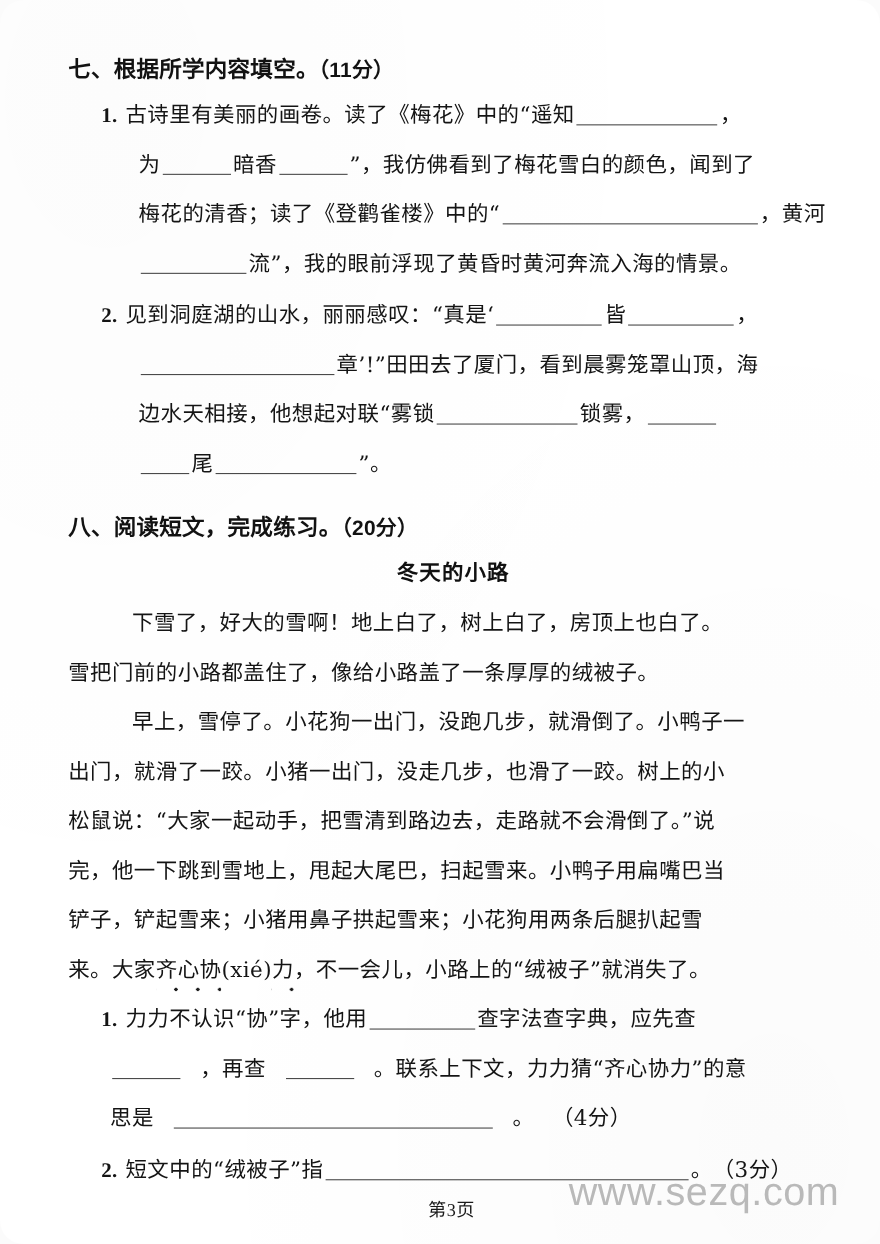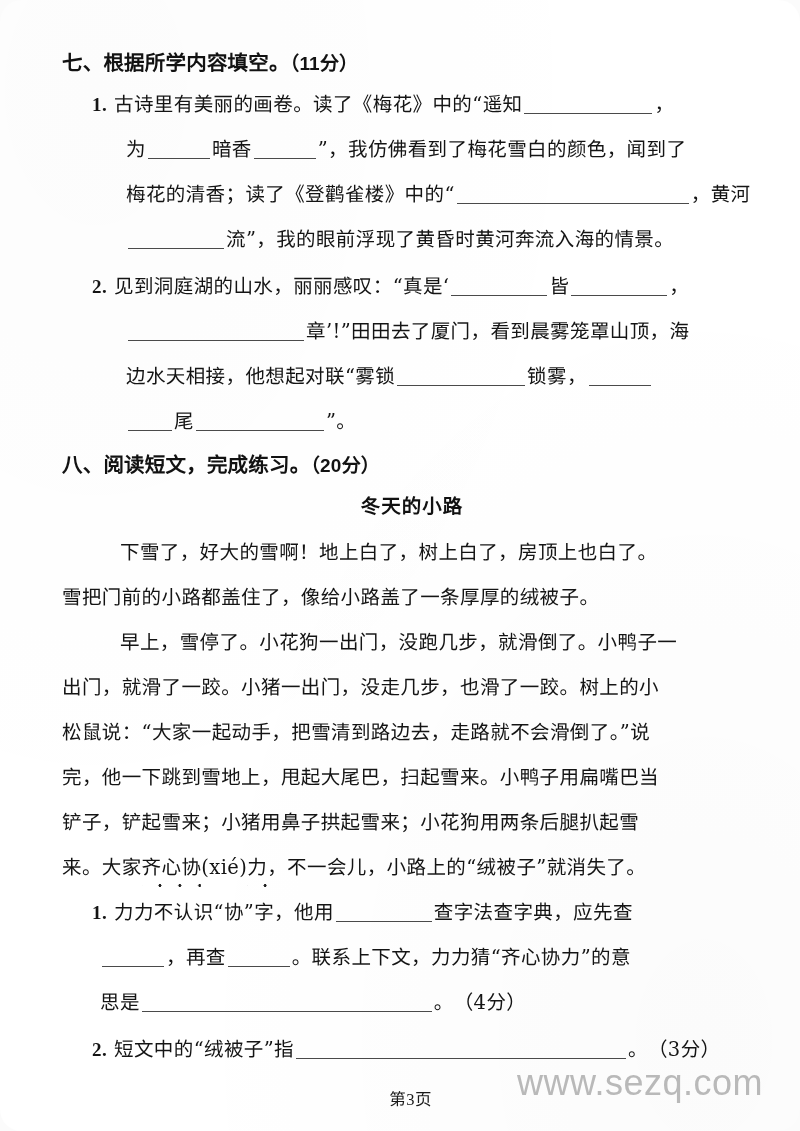--- a/index.html
+++ b/index.html
@@ -58,21 +58,21 @@
     font-family: "DejaVu Serif", "Liberation Serif", serif;
     font-size: 19.5px;
     line-height: 45px;
     height: 45px;
     color: #141414;
     white-space: nowrap;
     letter-spacing: 0.4px;
   }
   .line.indent1 { padding-left: 30px; }
   .line.indent2 { padding-left: 64px; }
-  .line.indent3 { padding-left: 38px; }
+  .line.indent3 { padding-left: 38px; gap: 16px; }
 
   .num {
     font-family: "Liberation Serif", serif;
     font-weight: 700;
     font-size: 19px;
     margin-right: 7px;
   }
   .txt { display: inline-block; }
 
   
@@ -211,21 +211,21 @@
         <span class="blank b-sm"></span>
       </div>
       <div class="line indent2">
         <span class="blank b-xs"></span>
         <span class="txt">尾</span>
         <span class="blank b-lg"></span>
         <span class="txt">”。</span>
       </div>
     </div>
 
-    <div class="section-head" style="margin-top:4px;">
+    <div class="section-head" style="margin-top:18px;">
       <span>八、阅读短文，完成练习。</span><span class="pts">（20分）</span>
     </div>
 
     <div class="article-title">冬天的小路</div>
 
     <div class="para ind">下雪了，好大的雪啊！地上白了，树上白了，房顶上也白了。</div>
     <div class="para">雪把门前的小路都盖住了，像给小路盖了一条厚厚的绒被子。</div>
 
     <div class="para ind">早上，雪停了。小花狗一出门，没跑几步，就滑倒了。小鸭子一</div>
     <div class="para">出门，就滑了一跤。小猪一出门，没走几步，也滑了一跤。树上的小</div>

